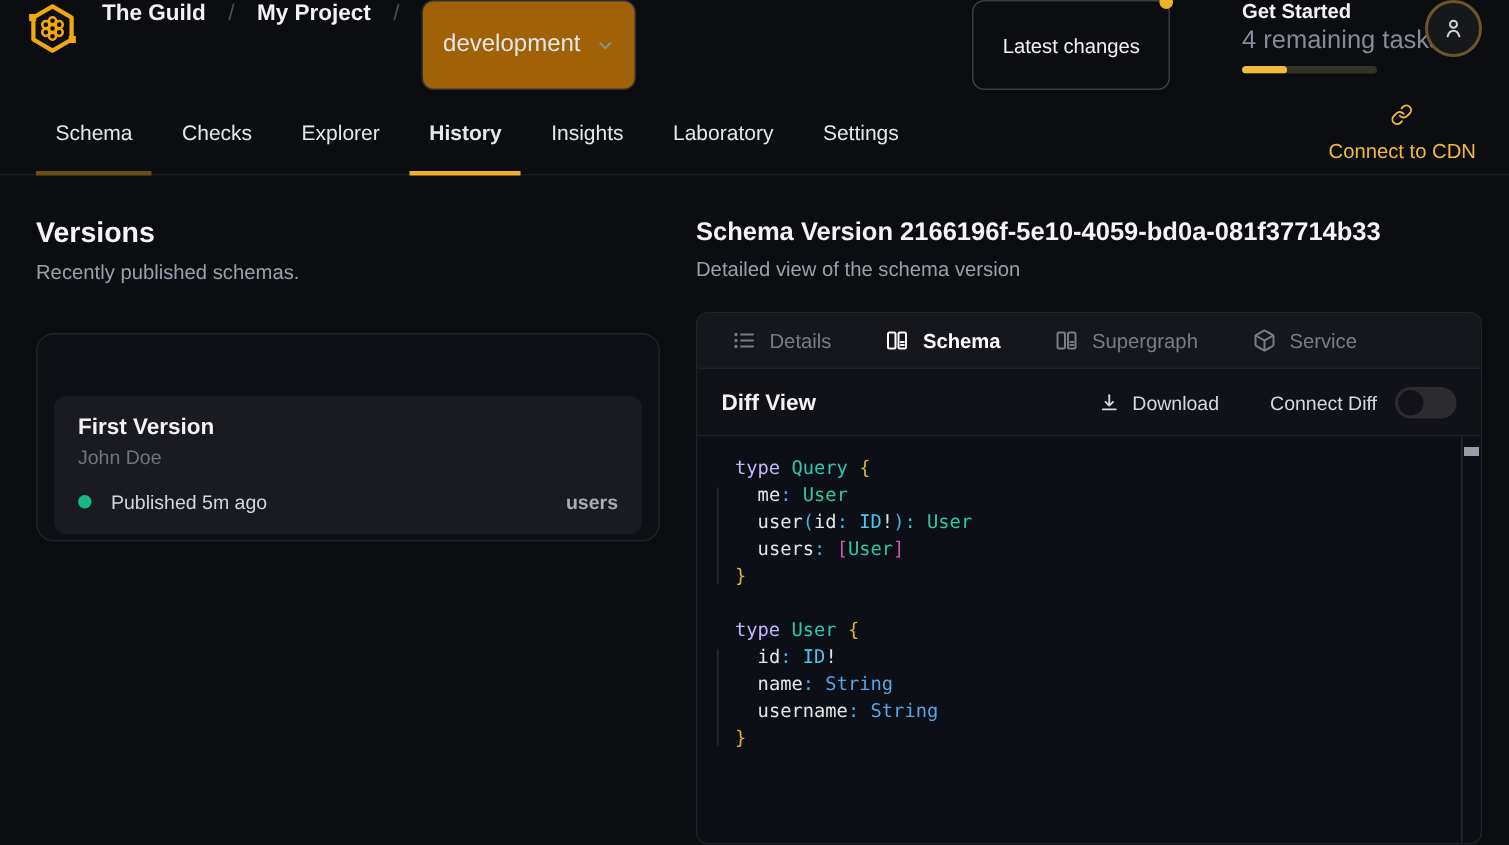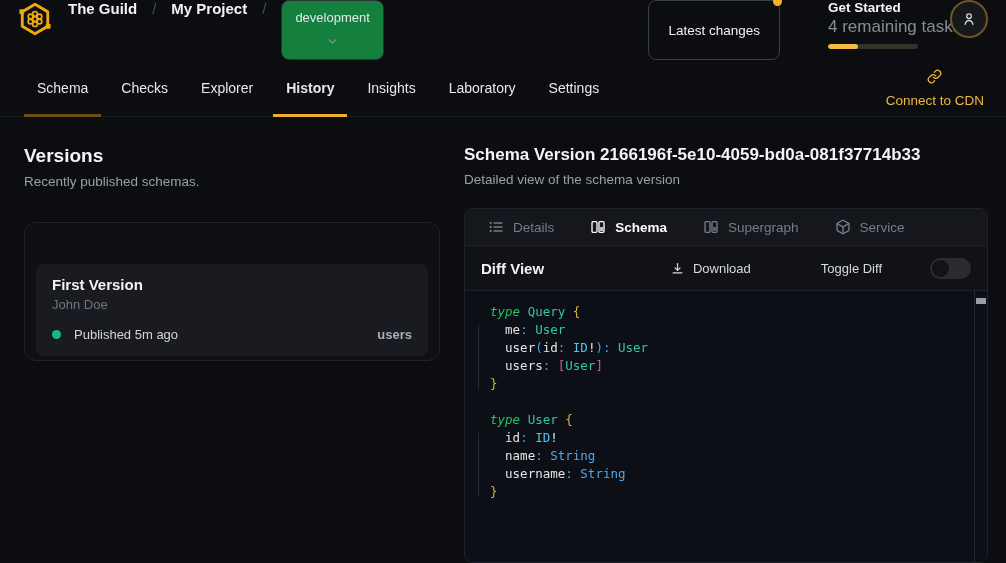--- a/index.html
+++ b/index.html
@@ -13,22 +13,22 @@
   svg { display:block; }
 
   
   .header { height:60px; display:flex; padding:0 18px 0 16px; }
   .logo { width:38px; height:38px; cursor:pointer; }
   .crumb { font-size:15px; font-weight:600; color:#f2f2f4; margin-left:14px; cursor:pointer; }
   .crumb.project { margin-left:0; }
   .crumb-sep { color:#474e5b; margin:0 15px; font-size:15px; }
   .target-select {
     display:flex; align-items:center; gap:10px;
-    background:#15803d; border:1px solid #2d3038; border-radius:8px;
-    padding:9px 13px; font-size:13px; color:#e4e6ea; cursor:pointer;flex-direction:column;
+    background:#a16207; border:1px solid #2d3038; border-radius:8px;
+    padding:9px 13px; font-size:16px; color:#e4e6ea; cursor:pointer;
   }
   .spacer { flex:1; }
   .latest-btn {
     position:relative; background:transparent; border:1px solid #3a3d45; border-radius:8px;
     color:#f1f1f3; font-size:13.5px; padding:10px 19px; cursor:pointer;
     font-family:"Liberation Sans", sans-serif;
   }
   .latest-dot { position:absolute; top:-4px; right:-3px; width:9px; height:9px; border-radius:50%; background:#f0b429; }
   .get-started { margin-left:48px; width:92px; cursor:pointer; }
   .gs-title { font-size:13.5px; font-weight:600; color:#f5f5f7; }
@@ -73,40 +73,40 @@
   .detail-title { font-size:17px; font-weight:700; color:#f4f4f6; }
   .detail-sub { font-size:13.5px; color:#99a0ab; margin-top:7px; }
 
   .detail-card { margin-top:21px; flex:1; border:1px solid #20232b; border-radius:8px;
                  display:flex; flex-direction:column; overflow:hidden; }
   .ptabs { height:37px; background:#15171c; border-bottom:1px solid #1f222a;
            display:flex; padding:0 23px; gap:36px; }
   .ptab { display:flex; align-items:center; gap:9px; font-size:13.5px; color:#767c88; cursor:pointer; }
   .ptab.active { color:#ffffff; font-weight:600; }
   .diff-row { height:45px; background:#101218; border-bottom:1px solid #1f222a;
-              display:flex; align-items:center; padding:0 16px;gap:36px; }
+              display:flex; align-items:center; padding:0 16px; }
   .diff-title { font-size:15px; font-weight:700; color:#f2f2f4; }
   .download-btn { margin-left:auto; display:flex; align-items:center; gap:8px;
                   font-size:13px; color:#d6d9de; cursor:pointer; background:none; border:none;
                   font-family:Liberation Sans, sans-serif; }
   .toggle-label { margin-left:34px; font-size:13px; color:#d6d9de; }
   .toggle { margin-left:12px; width:41px; height:21px; border-radius:11px; background:#2b2b30;
             position:relative; cursor:pointer; }
   .toggle-knob { position:absolute; top:2px; left:2px; width:17px; height:17px; border-radius:50%; background:#121318; }
 
   .code-area { flex:1; background:#0c0f15; position:relative; padding:12px 14px 0 25px;
                font-family:"DejaVu Sans Mono", monospace; font-size:12.5px; line-height:18px; overflow:hidden; }
   .code-line { height:18px; white-space:pre; }
   .indent-guide { position:absolute; left:13px; width:1px; background:#272c35; }
   .guide-1 { top:34px; height:64px; }
   .guide-2 { top:142px; height:64px; }
   .scrollbar-track { position:absolute; top:0; right:0; bottom:0; width:13px; border-left:1px solid #242833; }
   .scrollbar-thumb { position:absolute; top:7px; left:1px; right:1px; height:6px; background:#989ca4; cursor:pointer; }
 
-  .tk-kw { color:#22c55e;font-style:italic; }
+  .tk-kw { color:#c4b5fd; }
   .tk-typ { color:#2fc7a5; }
   .tk-fld { color:#e5e5e5; }
   .tk-pun { color:#3fb0dc; }
   .tk-scal { color:#49c8ec; }
   .tk-bang { color:#dde2ea; }
   .tk-brk { color:#c75fa8; }
   .tk-str { color:#55a4e4; }
   .tk-brace { color:#d9b23c; }
   .tk-pln { color:#c8ccd4; }
 </style>
@@ -274,21 +274,21 @@
         <button class="download-btn">
           <span>
             <svg viewBox="0 0 24 24" width="15" height="15" fill="none" stroke="#d6d9de" stroke-width="2" stroke-linecap="round" stroke-linejoin="round">
               <path d="M12 4v10"></path>
                 <polyline points="8 11 12 15 16 11"></polyline>
                 <path d="M5 19h14"></path>
             </svg>
           </span>
           <span>Download</span>
         </button>
-        <span class="toggle-label">Toggle Diff</span>
+        <span class="toggle-label">Connect Diff</span>
         <div class="toggle">
           <div class="toggle-knob"></div>
         </div>
       </div>
 
       <div class="code-area">
         <div class="indent-guide guide-1"></div>
         <div class="indent-guide guide-2"></div>
         <div>
             <div class="code-line"><span class="tk-kw">type</span><span class="tk-pln"> </span><span class="tk-typ">Query</span><span class="tk-pln"> </span><span class="tk-brace">{</span></div>

